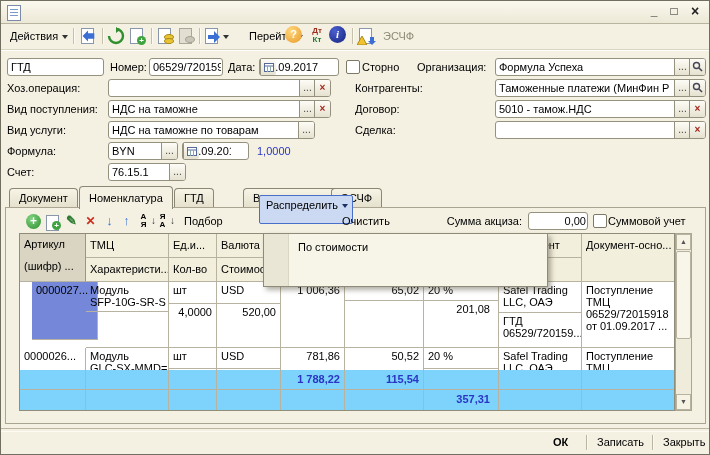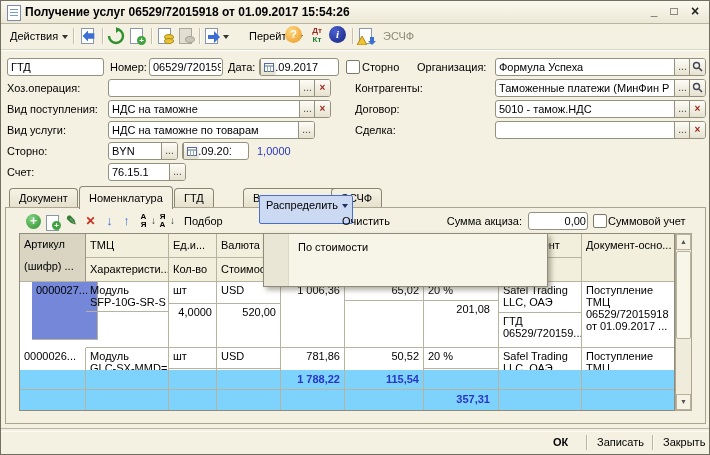--- a/index.html
+++ b/index.html
@@ -69,21 +69,20 @@
 <body>
 
 <div class="win">
 
   <div class="titlebar">
     <span class="doc-icon">
         <i style="top:3px"></i>
         <i style="top:6px"></i>
         <i style="top:9px"></i>
       </span>
-    <span class="title-text">Получение услуг 06529/72015918 от 01.09.2017 15:54:26</span>
     <span class="winctl" style="right:46px">_</span>
     <span class="winctl" style="right:26px">□</span>
     <span class="winctl" style="right:5px;font-size:14px">×</span>
   </div>
 
   <div class="toolbar">
     <span class="tbtn" style="left:5px"><span>Действия</span><span class="arrow-dn"></span></span>
     <span class="tsep" style="left:72px"></span>
     <span class="ticon" style="left:78px">
       <span class="page-shape"></span>
@@ -209,21 +208,21 @@
     <span class="val" style="right:17px">НДС на таможне по товарам</span>
     <span class="fbtn rr" style="right:0">...</span>
   </div>
   <span class="lbl" style="left:354px;top:123px">Сделка:</span>
   <div class="fld" style="left:494px;top:120px;width:211px">
     <span class="val" style="right:33px"></span>
     <span class="fbtn" style="right:15px">...</span>
     <span class="fbtn rr red" style="right:0">×</span>
   </div>
 
-  <span class="lbl" style="left:6px;top:144px">Сторно:</span>
+  <span class="lbl" style="left:6px;top:144px">Формула:</span>
   <div class="fld" style="left:107px;top:141px;width:70px">
     <span class="val" style="right:17px">BYN</span>
     <span class="fbtn rr" style="right:0">...</span>
   </div>
   <div class="fld" style="left:181px;top:141px;width:67px">
     <span class="val" style="right:17px">01.09.2017</span>
     <span class="fbtn rr">
         <svg width="10" height="10" style="margin:3px auto 0">
           <rect x="0.5" y="1.5" width="9" height="8" fill="#fff" stroke="#556a9a"></rect>
           <line x1="0" y1="4" x2="10" y2="4" stroke="#556a9a"></line>

